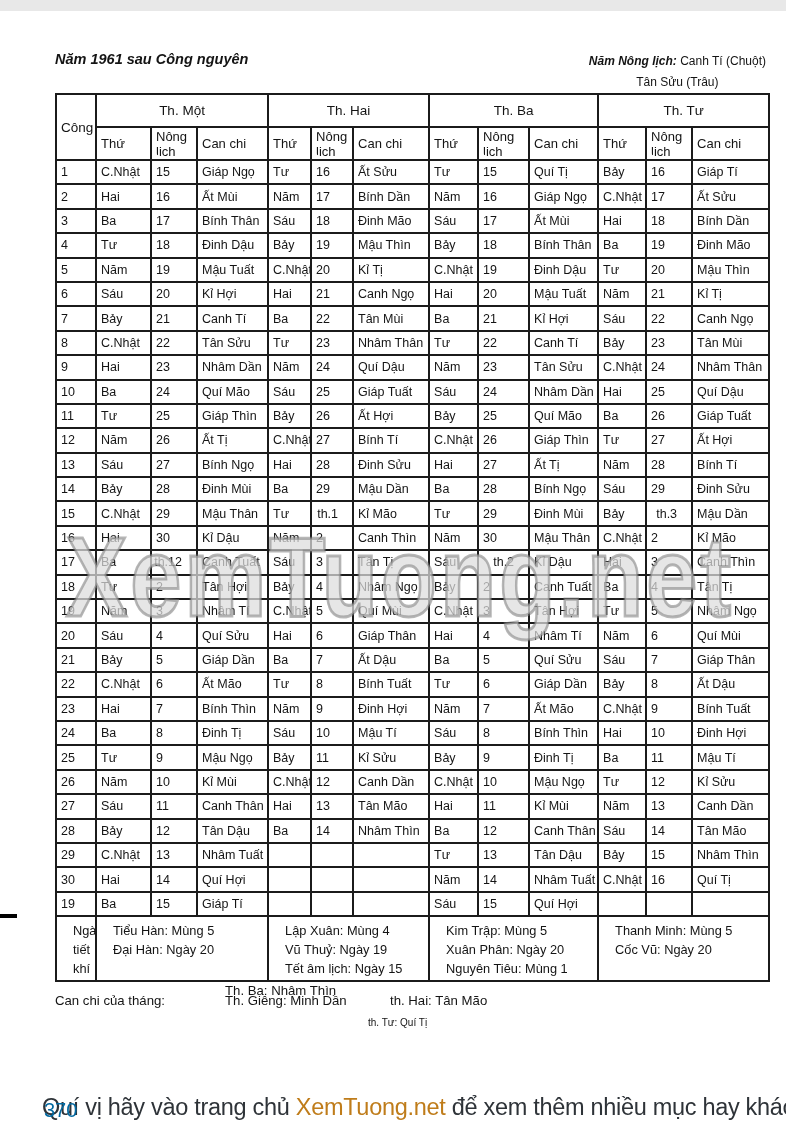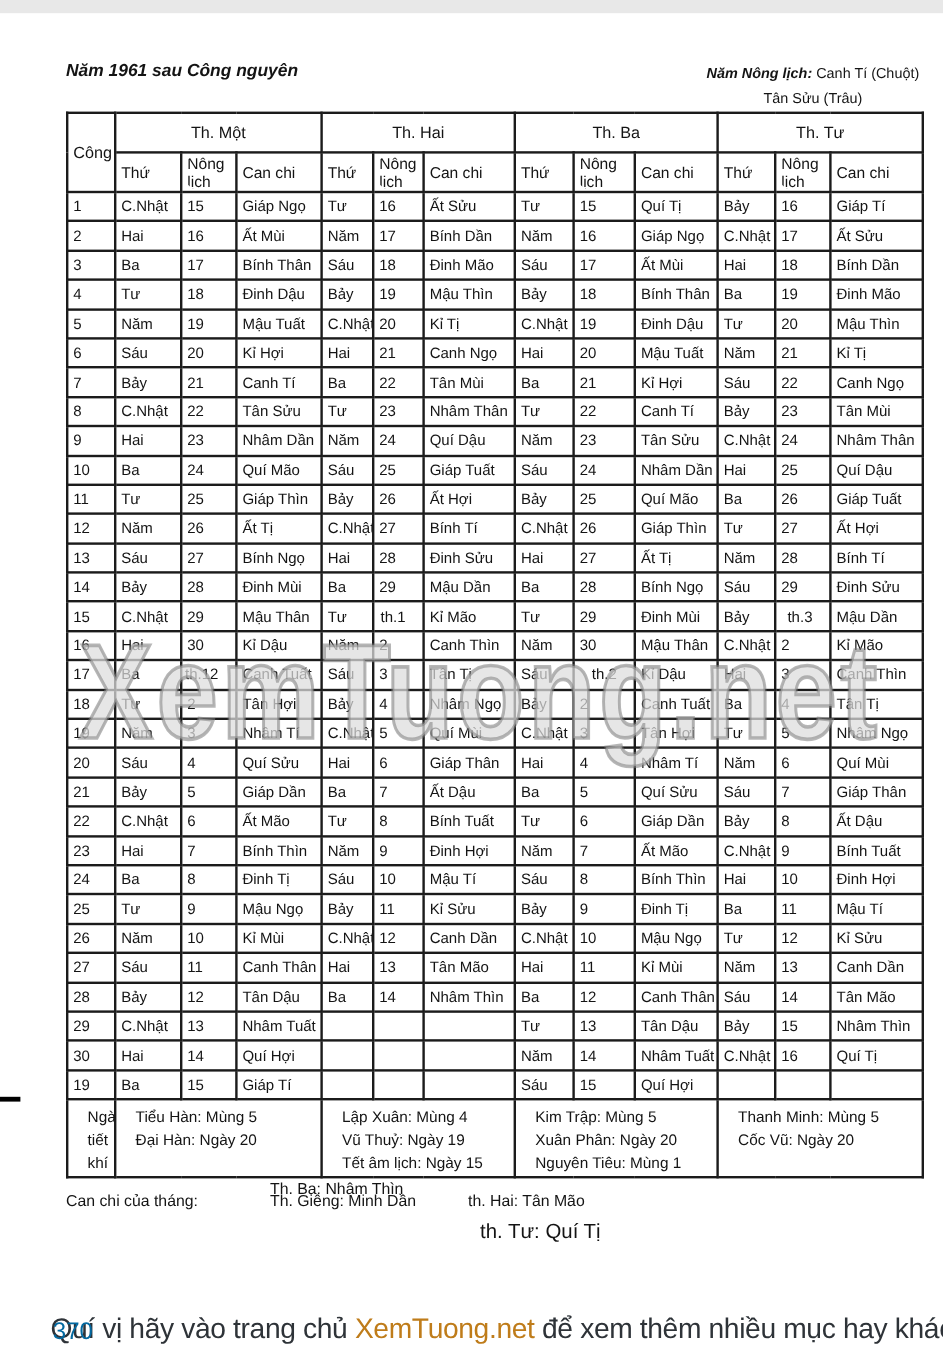--- a/index.html
+++ b/index.html
@@ -45,21 +45,21 @@
     color:rgba(255,255,255,0.55);
     -webkit-text-stroke:2.5px rgba(125,125,125,0.55);
     text-shadow:0 0 1px rgba(120,120,120,0.4);
     transform:scaleY(1.22); pointer-events:none; z-index:5;
   }
 
   .canchi-label { position:absolute; left:55px;  top:982px;  font-size:13.2px; }
   .canchi-1a    { position:absolute; left:225px; top:982px;  font-size:13.2px; }
   .canchi-1b    { position:absolute; left:390px; top:982px;  font-size:13.2px; }
   .canchi-2a    { position:absolute; left:225px; top:972px; font-size:13.2px; }
-  .canchi-2b    { position:absolute; left:400px; top:1006px; font-size:17px; }
+  .canchi-2b    { position:absolute; left:368px; top:1006px; font-size:10px; }
 
   .edge-dash { position:absolute; left:0; top:903px; width:17px; height:4px; background:#000; }
 
   .page-number {
     position:absolute; left:44px; top:1088px;
     font-size:20px; color:#0369a1; z-index:2;
   }
   .bottom-line {
     position:absolute; left:42px; top:1083px; width:740px;
     font-size:23.5px; letter-spacing:-0.3px; color:#2e3338; z-index:1;

